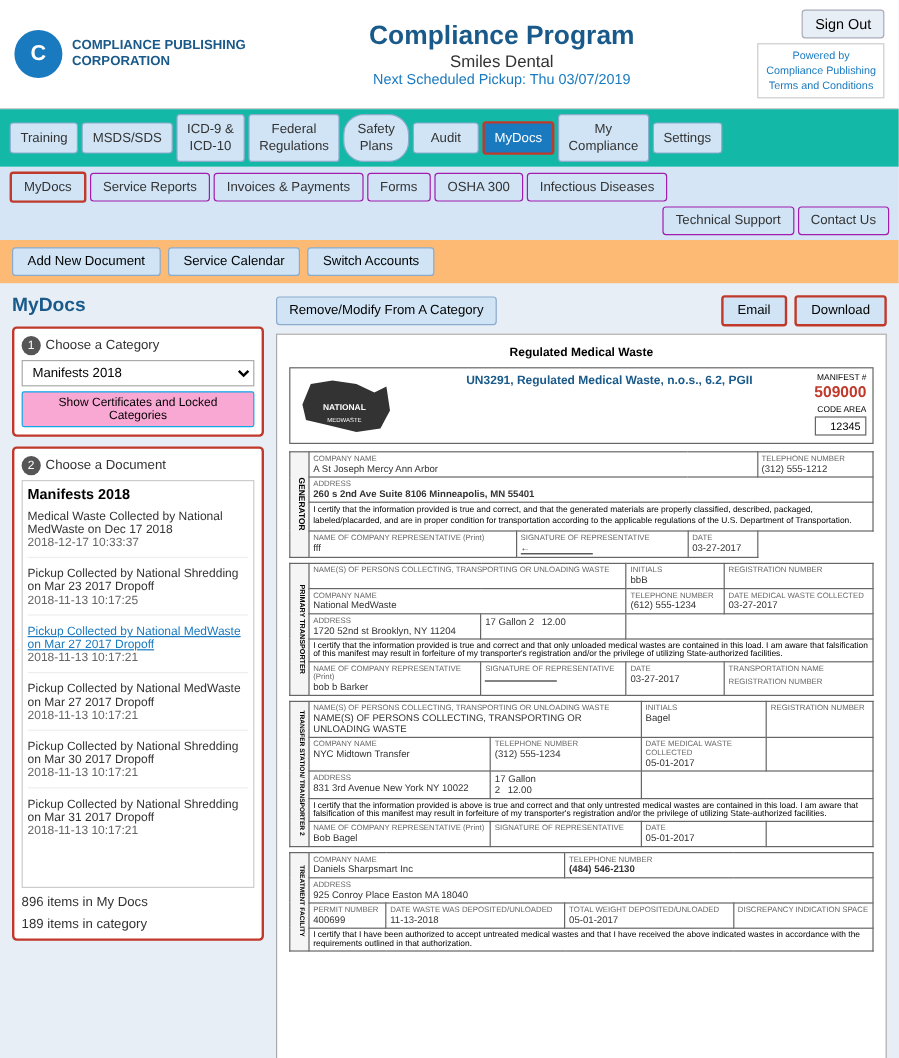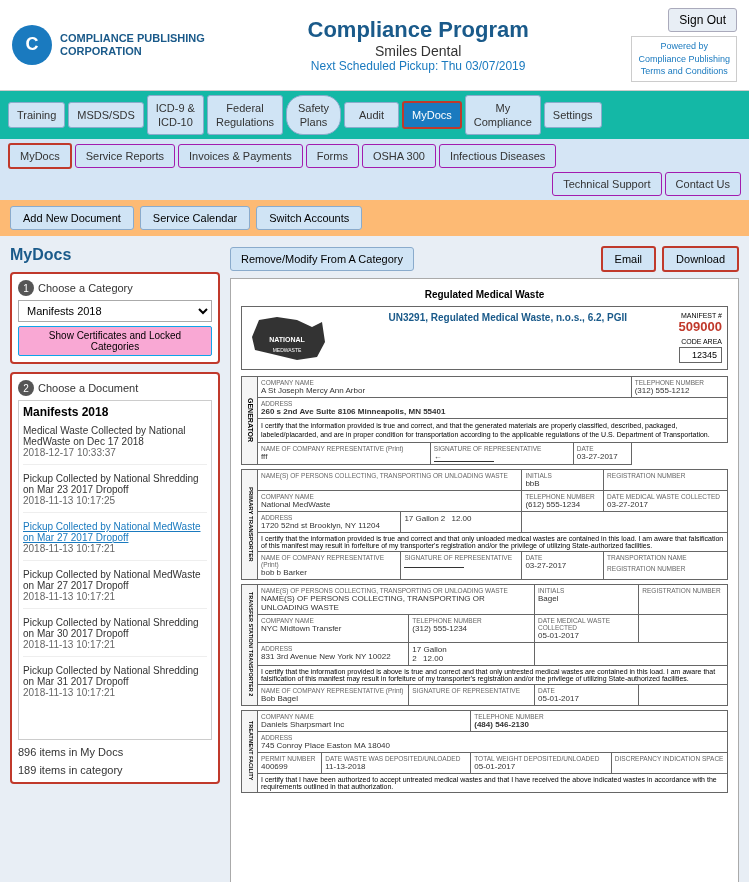--- a/index.html
+++ b/index.html
@@ -414,21 +414,21 @@
                 <span class="field-value">Daniels Sharpsmart Inc</span>
               </td>
               <td colspan="2">
                 <span class="field-label">TELEPHONE NUMBER</span>
                 <span class="field-value orange-text">(484) 546-2130</span>
               </td>
             </tr>
             <tr>
               <td colspan="4">
                 <span class="field-label">ADDRESS</span>
-                <span class="field-value">745 Conroy Place Easton MA 18040</span>
+                <span class="field-value">925 Conroy Place Easton MA 18040</span>
               </td>
             </tr>
             <tr>
               <td>
                 <span class="field-label">PERMIT NUMBER</span>
                 <span class="field-value">400699</span>
               </td>
               <td>
                 <span class="field-label">DATE WASTE WAS DEPOSITED/UNLOADED</span>
                 <span class="field-value">11-13-2018</span>

